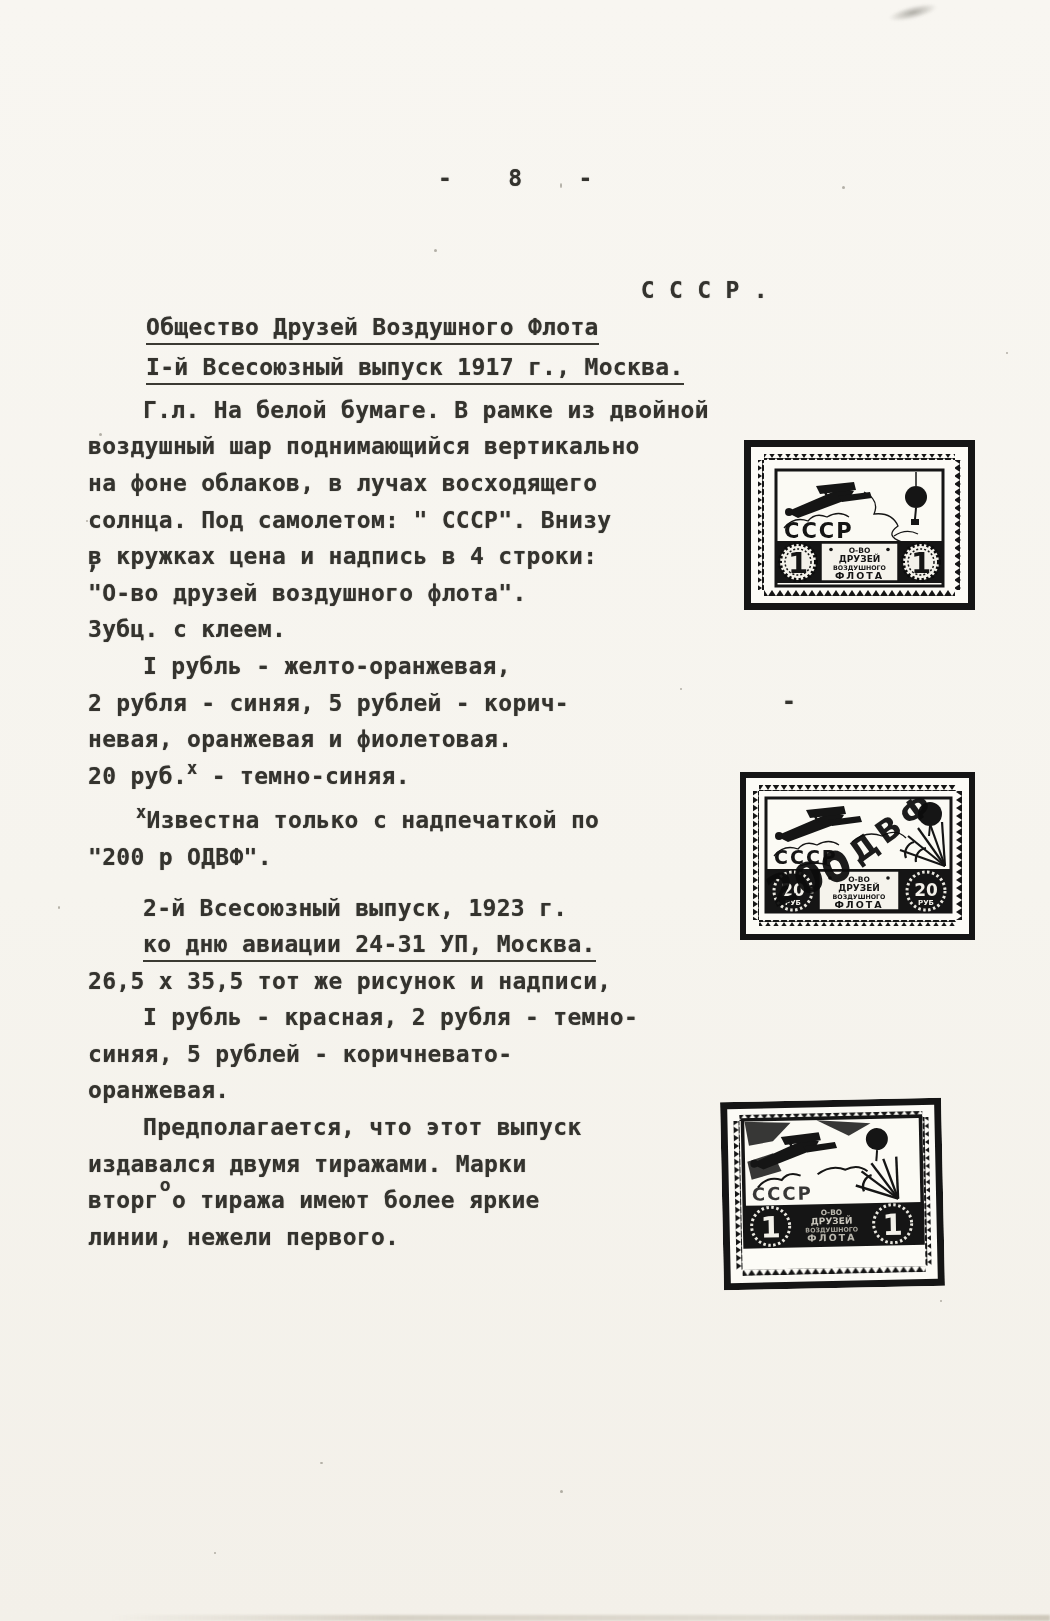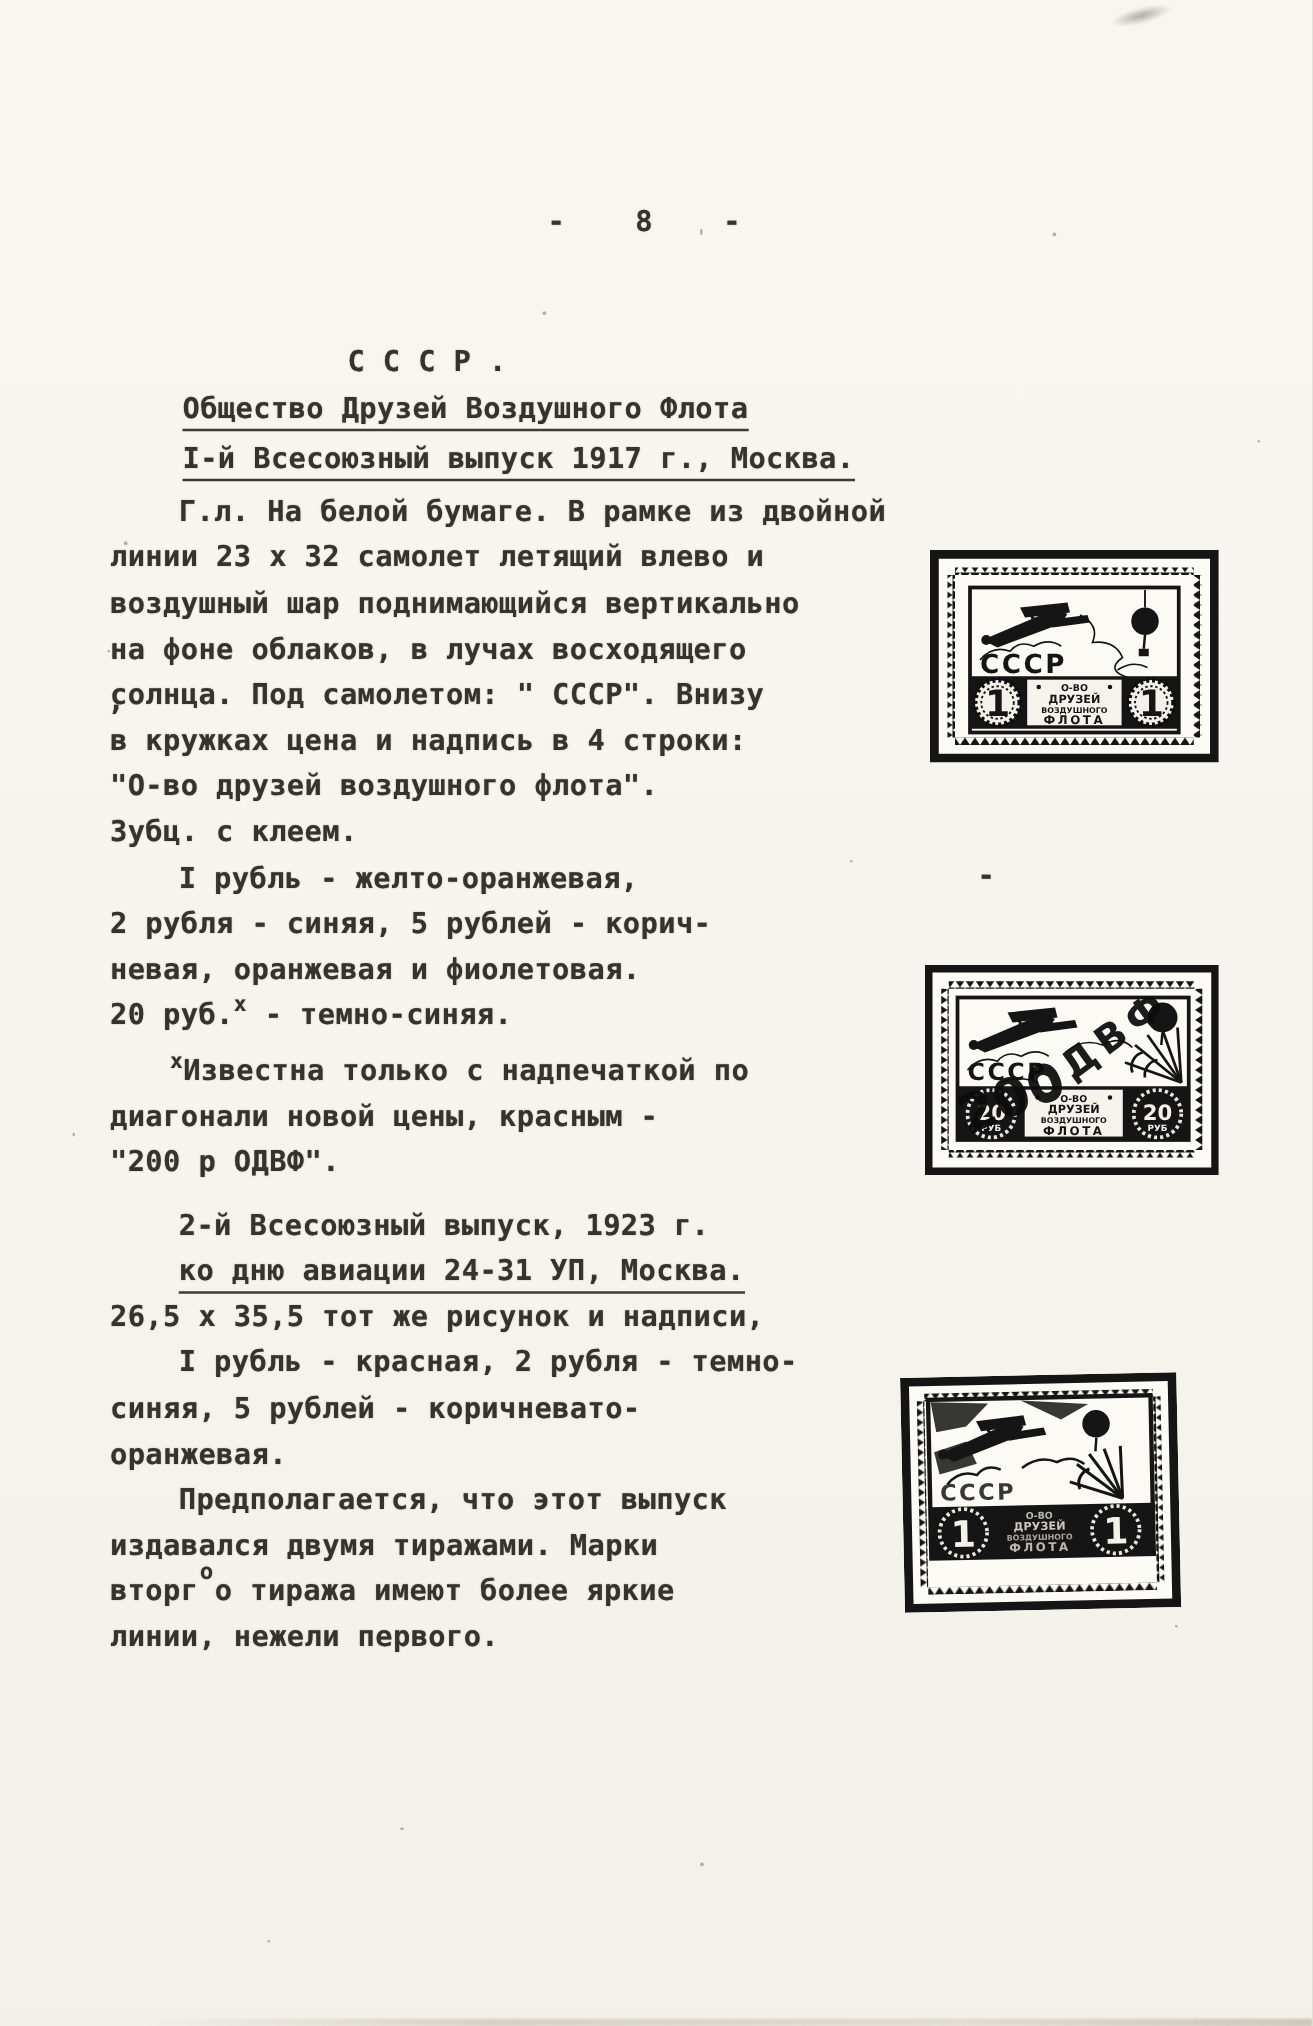--- a/index.html
+++ b/index.html
@@ -8,21 +8,21 @@
     background:linear-gradient(180deg,#f8f6f1 0%,#f6f4ee 55%,#f3f0e9 100%);
     overflow:hidden;
     font-family:"DejaVu Sans Mono", monospace;
     color:#34332e;
   }
   .tw{font-weight:bold;font-size:23px;letter-spacing:.3px;
       text-shadow:0 0 1px rgba(52,51,46,.55);}
   .txt{position:absolute;left:88px;top:272px;width:680px;}
   .line{height:36.6px;line-height:36.6px;white-space:pre;}
   .indent{padding-left:55px;}
-  .c-title{padding-left:190px;}
+  .c-title{padding-left:190px;text-align:right;}
   .head{padding-left:58px;}
   .u{display:inline-block;border-bottom:2.5px solid #3b3a33;padding-bottom:0px;line-height:31px;}
   .mt4{margin-top:4px;}.mt6{margin-top:6px;}.mt8{margin-top:8px;margin-left:48px;}.mt14{margin-top:14px;}
   .sup{position:relative;top:-10px;font-size:17px;}
   .ins{position:relative;top:-17px;font-size:18px;margin:0 1px;}
   .pageno{position:absolute;left:438px;top:160px;word-spacing:42px;}
   .stamp{position:absolute;}
   .stray{position:absolute;}
   .speck{position:absolute;border-radius:50%;background:rgba(95,90,78,.45);}
   .smudge{position:absolute;left:888px;top:6px;width:50px;height:13px;
@@ -41,36 +41,34 @@
   <div class="smudge"></div>
 
   <div class="tw line pageno">- 8 -</div>
 
   <div class="txt tw">
     <div class="line c-title">С С С Р .</div>
     <div class="line head"><span class="u">Общество Друзей Воздушного Флота</span></div>
     <div class="line head mt4"><span class="u">I-й Всесоюзный выпуск 1917 г., Москва.</span></div>
 
     <div class="line indent mt6">Г.л. На белой бумаге. В рамке из двойной</div>
-    <div class="line">линии 23 х 32 самолет летящий влево и</div>
     <div class="line">воздушный шар поднимающийся вертикально</div>
     <div class="line">на фоне облаков, в лучах восходящего</div>
     <div class="line">солнца. Под самолетом: " СССР". Внизу</div>
     <div class="line">в кружках цена и надпись в 4 строки:</div>
     <div class="line">"О-во друзей воздушного флота".</div>
     <div class="line">Зубц. с клеем.</div>
 
     <div class="line indent">I рубль - желто-оранжевая,</div>
     <div class="line">2 рубля - синяя, 5 рублей - корич-</div>
     <div class="line">невая, оранжевая и фиолетовая.</div>
 
     <div class="line"><span>20 руб.</span><span class="sup">х</span><span> - темно-синяя.</span></div>
 
     <div class="line mt8"><span class="sup">х</span><span>Известна только с надпечаткой по</span></div>
-    <div class="line">диагонали новой цены, красным -</div>
     <div class="line">"200 р ОДВФ".</div>
 
     <div class="line indent mt14">2-й Всесоюзный выпуск, 1923 г.</div>
     <div class="line indent"><span class="u">ко дню авиации 24-31 УП, Москва.</span></div>
 
     <div class="line">26,5 х 35,5 тот же рисунок и надписи,</div>
 
     <div class="line indent">I рубль - красная, 2 рубля - темно-</div>
     <div class="line">синяя, 5 рублей - коричневато-</div>
     <div class="line">оранжевая.</div>

